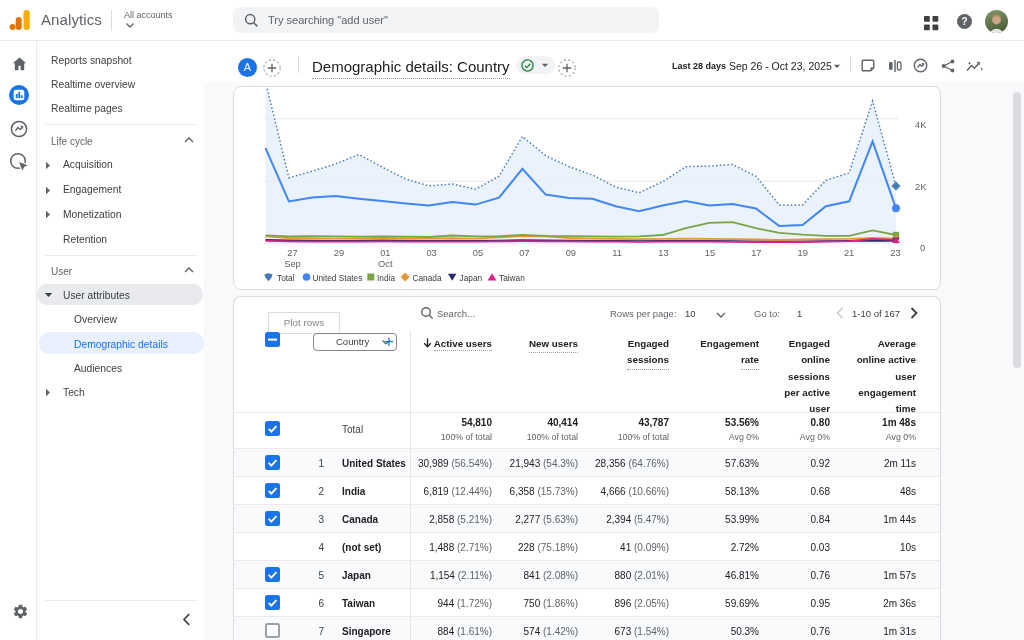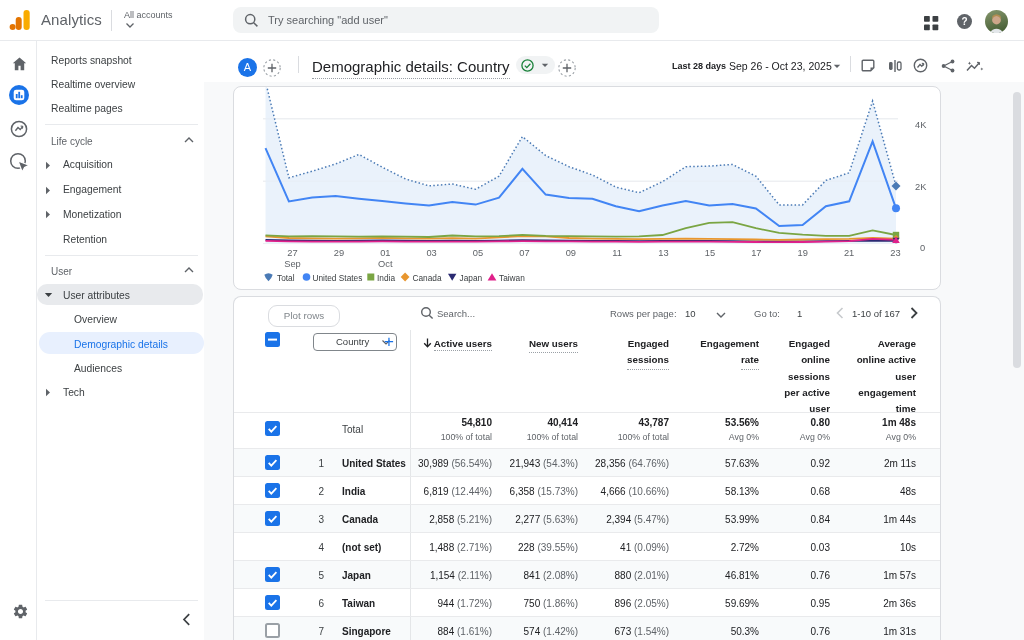--- a/index.html
+++ b/index.html
@@ -216,21 +216,21 @@
 <text x="225.5" y="193.5" font-size="8.3" fill="#3c4043">Japan</text>
 <path d="M258,186.2 l4.4,7.4 h-8.8 Z" fill="#e0218a"></path>
 <text x="265" y="193.5" font-size="8.3" fill="#3c4043">Taiwan</text>
     </svg>
   </div>
 <div style="position:absolute;left:233px;top:296px;width:706px;height:343px;background:#fff;border:1px solid #dadce0;border-bottom:none;border-radius:8px 8px 0 0;overflow:hidden">
     <div style="position:absolute;left:0;top:320px;width:706px;height:28px;background:#f8fafb"></div>
 <div style="position:absolute;left:0;top:264px;width:706px;height:28px;background:#f8fafb"></div>
 <div style="position:absolute;left:0;top:208px;width:706px;height:28px;background:#f8fafb"></div>
 <div style="position:absolute;left:0;top:152px;width:706px;height:28px;background:#f8fafb"></div>
-<div style="position:absolute;left:34px;top:8px;width:70px;height:20px;border:1px solid #dadce0;border-radius:9px;color:#80868b;font-size:9.8px;line-height:20px;text-align:center">Plot rows</div>
+<div style="position:absolute;left:34px;top:15px;width:70px;height:20px;border:1px solid #dadce0;border-radius:0;color:#80868b;font-size:9.8px;line-height:20px;text-align:center">Plot rows</div>
 <svg width="14" height="14" viewBox="0 0 14 14" style="position:absolute;left:186px;top:9px">
       <circle cx="6" cy="6" r="4.3" fill="none" stroke="#5f6368" stroke-width="1.4"></circle>
       <line x1="9.2" y1="9.2" x2="12.6" y2="12.6" stroke="#5f6368" stroke-width="1.4"></line>
     </svg>
 <div style="position:absolute;left:203px;top:11px;font-size:9.5px;color:#5f6368;white-space:nowrap;">Search...</div>
 <div style="position:absolute;left:376px;top:11px;font-size:9.5px;color:#5f6368;white-space:nowrap;">Rows per page:</div>
 <div style="position:absolute;left:451px;top:11px;font-size:9.5px;color:#3c4043;white-space:nowrap;">10</div>
 <svg width="10" height="6" viewBox="0 0 10 6" style="position:absolute;left:482px;top:15px">
       <path d="M1,1 L5,5 L9,1" fill="none" stroke="#5f6368" stroke-width="1.4"></path>
     </svg>
@@ -310,21 +310,21 @@
 <div style="position:absolute;right:448px;top:217px;font-size:10px;color:#202124;white-space:nowrap;text-align:left;">2,858 <span style="color:#5f6368">(5.21%)</span></div>
 <div style="position:absolute;right:362px;top:217px;font-size:10px;color:#202124;white-space:nowrap;text-align:right;">2,277 <span style="color:#5f6368">(5.63%)</span></div>
 <div style="position:absolute;right:271px;top:217px;font-size:10px;color:#202124;white-space:nowrap;text-align:right;">2,394 <span style="color:#5f6368">(5.47%)</span></div>
 <div style="position:absolute;right:181px;top:217px;font-size:10px;color:#202124;white-space:nowrap;text-align:right;">53.99%</div>
 <div style="position:absolute;right:110px;top:217px;font-size:10px;color:#202124;white-space:nowrap;text-align:right;">0.84</div>
 <div style="position:absolute;right:24px;top:217px;font-size:10px;color:#202124;white-space:nowrap;text-align:right;">1m 44s</div>
 <div style="position:absolute;left:0px;top:263px;width:706px;height:1px;background:#e9eaec"></div>
 <div style="position:absolute;right:616px;top:245px;font-size:10px;color:#3c4043;white-space:nowrap;text-align:right;">4</div>
 <div style="position:absolute;left:108px;top:245px;font-size:10px;color:#202124;white-space:nowrap;font-weight:700">(not set)</div>
 <div style="position:absolute;right:448px;top:245px;font-size:10px;color:#202124;white-space:nowrap;text-align:right;">1,488 <span style="color:#5f6368">(2.71%)</span></div>
-<div style="position:absolute;right:362px;top:245px;font-size:10px;color:#202124;white-space:nowrap;text-align:right;">228 <span style="color:#5f6368">(39.55%)</span></div>
+<div style="position:absolute;right:362px;top:245px;font-size:10px;color:#202124;white-space:nowrap;text-align:right;">228 <span style="color:#5f6368">(75.18%)</span></div>
 <div style="position:absolute;right:271px;top:245px;font-size:10px;color:#202124;white-space:nowrap;text-align:right;">41 <span style="color:#5f6368">(0.09%)</span></div>
 <div style="position:absolute;right:181px;top:245px;font-size:10px;color:#202124;white-space:nowrap;text-align:right;">2.72%</div>
 <div style="position:absolute;right:110px;top:245px;font-size:10px;color:#202124;white-space:nowrap;text-align:right;">0.03</div>
 <div style="position:absolute;right:24px;top:245px;font-size:10px;color:#202124;white-space:nowrap;text-align:right;">10s</div>
 <div style="position:absolute;left:0px;top:291px;width:706px;height:1px;background:#e9eaec"></div>
 <div style="position:absolute;left:31px;top:270px;width:15px;height:15px;background:#1a73e8;border-radius:2.5px"><svg width="15" height="15" viewBox="0 0 15 15">
         <path d="M3.7,7.9 l2.6,2.7 L11.4,5.1" stroke="#fff" stroke-width="1.8" fill="none"></path>
       </svg></div>
 <div style="position:absolute;right:616px;top:273px;font-size:10px;color:#3c4043;white-space:nowrap;text-align:right;">5</div>
 <div style="position:absolute;left:108px;top:273px;font-size:10px;color:#202124;white-space:nowrap;font-weight:700">Japan</div>

